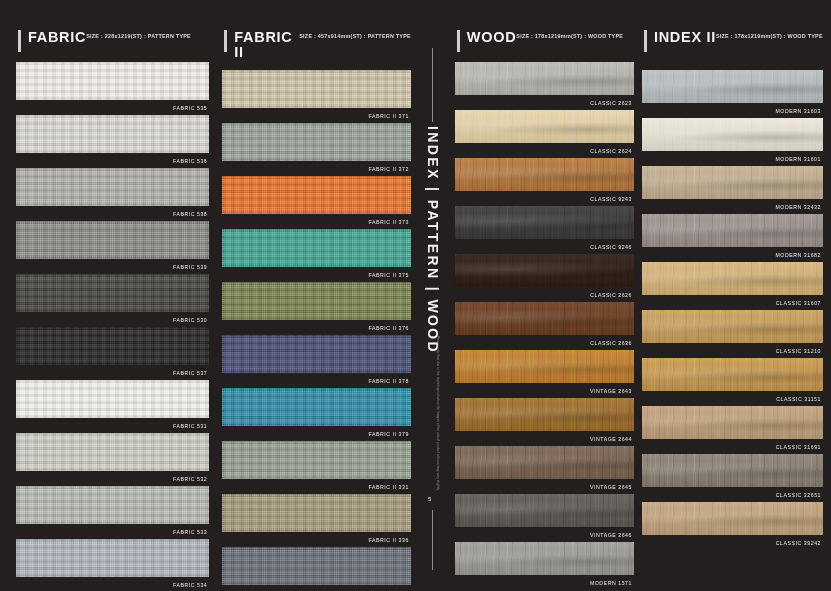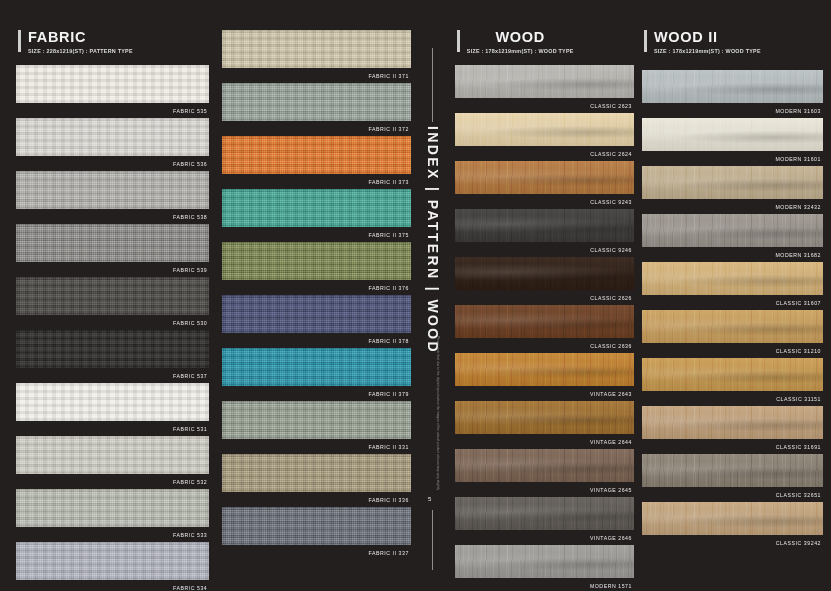--- a/index.html
+++ b/index.html
@@ -50,21 +50,21 @@
     margin-bottom: 10px;
     padding-left: 2px;
   }
   .sec-bar {
     width: 3px;
     height: 22px;
     background: #cfcfcf;
     margin-right: 7px;
     flex: none;
   }
-  .sec-text { display: flex; flex-direction: column; }
+  .sec-text { display: flex; flex-direction: row; }
   .sec-title {
     font-size: 14.5px;
     font-weight: bold;
     letter-spacing: .7px;
     line-height: 15px;
     color: #f4f4f4;
   }
   .sec-sub {
     font-size: 5.4px;
     font-weight: bold;
@@ -272,20 +272,27 @@
           <div class="cap">FABRIC 533</div>
         </div>
         <div class="swatch-item">
           <div class="swatch sw-fabric tex-fabric" style="background: rgb(179, 181, 192);"></div>
           <div class="cap">FABRIC 534</div>
         </div>
       </div>
   </div>
 
   <div class="column col-fabric2">
+    <div class="sec-head">
+      <div class="sec-bar"></div>
+      <div class="sec-text">
+        <div class="sec-title">FABRIC II</div>
+        <div class="sec-sub">SIZE : 457x914mm(ST) : PATTERN TYPE</div>
+      </div>
+    </div>
     <div class="swatch-list">
         <div class="swatch-item">
           <div class="swatch sw-fabric2 tex-fabric" style="background: rgb(207, 197, 171);"></div>
           <div class="cap">FABRIC II 371</div>
         </div>
         <div class="swatch-item">
           <div class="swatch sw-fabric2 tex-fabric" style="background: rgb(154, 164, 156);"></div>
           <div class="cap">FABRIC II 372</div>
         </div>
         <div class="swatch-item">
@@ -386,21 +393,21 @@
           <div class="swatch sw-wood tex-wood" style="background: rgb(158, 156, 152);"></div>
           <div class="cap">MODERN 1571</div>
         </div>
       </div>
   </div>
 
   <div class="column col-wood2">
     <div class="sec-head">
       <div class="sec-bar"></div>
       <div class="sec-text">
-        <div class="sec-title">WOOD II</div>
+        <div class="sec-title">INDEX II</div>
         <div class="sec-sub">SIZE : 178x1219mm(ST) : WOOD TYPE</div>
       </div>
     </div>
     <div class="swatch-list">
         <div class="swatch-item">
           <div class="swatch sw-wood2 tex-wood" style="background: rgb(185, 192, 194);"></div>
           <div class="cap">MODERN 31603</div>
         </div>
         <div class="swatch-item">
           <div class="swatch sw-wood2 tex-wood" style="background: rgb(234, 230, 216);"></div>

